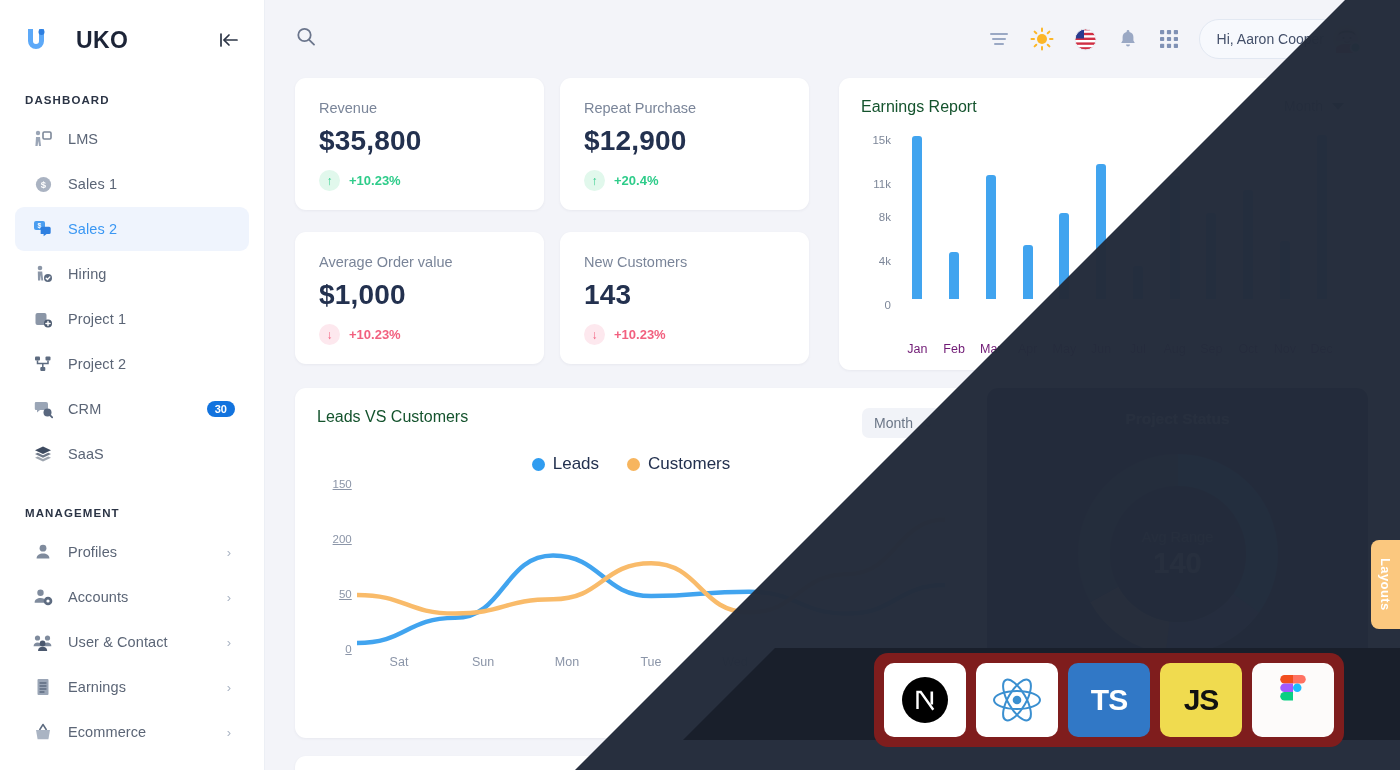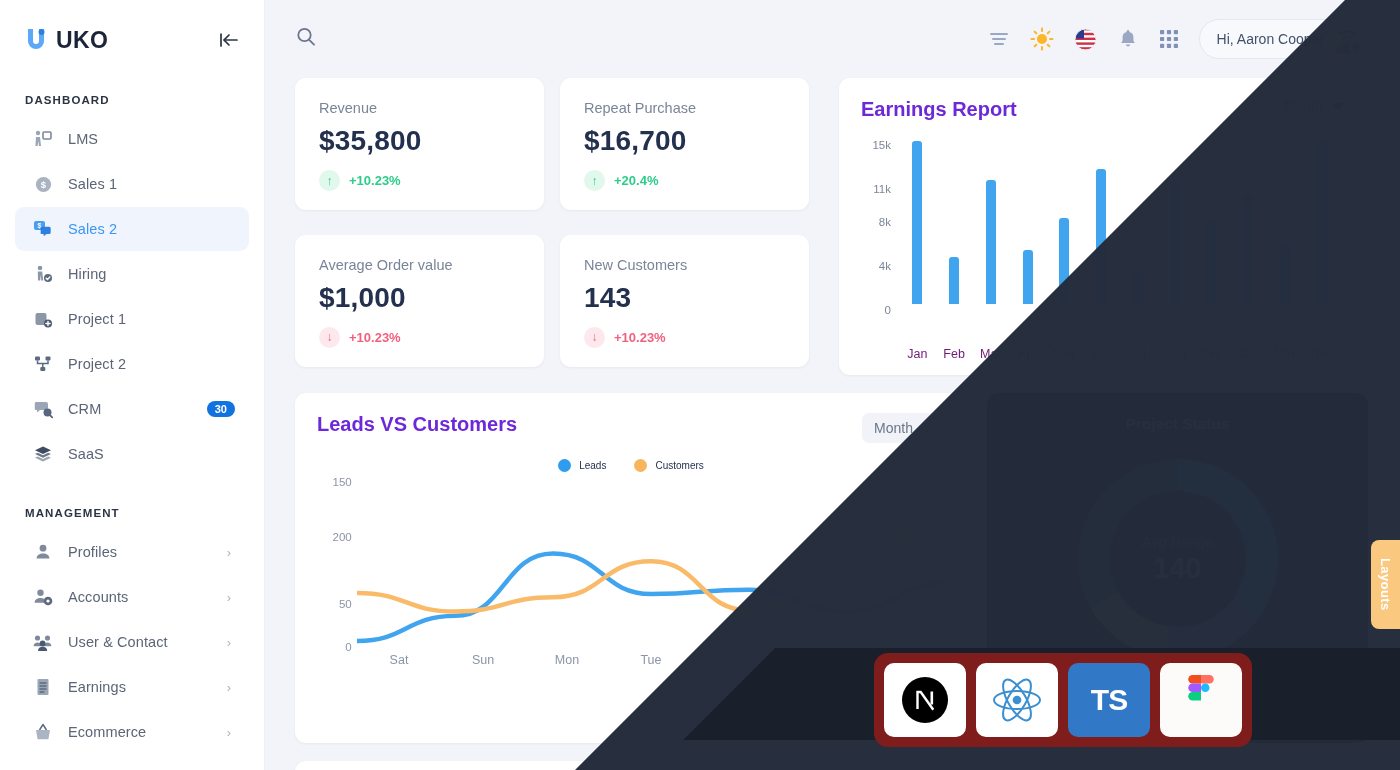--- a/index.html
+++ b/index.html
@@ -16,21 +16,21 @@
     position: absolute; left: 0; top: 0;
     width: 265px; height: 770px;
     background: #ffffff;
     border-right: 1px solid #eceff5;
     overflow: hidden;
   }
   .sb-head {
     height: 80px; display: flex; align-items: center;
     padding: 0 22px 0 24px; justify-content: space-between;
   }
-  .brand { display: flex; align-items: center; gap: 6px; }
+  .brand { display: flex; align-items: center; gap: 26px; }
   .brand-mark { width: 26px; height: 28px; position: relative; }
   .brand-text {
     font-size: 23px; font-weight: 700; color: #1c2437; letter-spacing: .4px;
   }
   .collapse-btn {
     width: 26px; height: 26px; display:flex; align-items:center; justify-content:center;
     color: #2b3445; cursor: pointer;
   }
   .sb-section {
     font-size: 11.5px; font-weight: 700; letter-spacing: 1.1px;
@@ -91,21 +91,21 @@
   }
   .delta-ic.up { background: #e1f8ec; color: #2ecc8a; }
   .delta-ic.down { background: #fde8ee; color: #f2607f; }
   .delta-txt { font-size: 13px; font-weight: 600; text-align: right; }
   .delta-txt.up { color: #2ecc8a; }
   .delta-txt.down { color: #f2607f; }
 
   
   .earn-card { flex: 1; padding: 20px 24px 14px 22px; position: relative; }
   .card-head { display: flex; align-items: flex-start; justify-content: space-between; }
-  .card-title { font-size: 20px; font-weight: 700; color: #6d28d9; }
+  .card-title { font-size: 16px; font-weight: 400; color: #14532d; }
   .sel-plain { display:flex; align-items:center; gap: 9px; cursor:pointer; }
   .sel-plain .txt { font-size: 14px; color: #4b5costume; color:#4b566e;}
   .tri-down { width:0;height:0;border-left:6px solid transparent;border-right:6px solid transparent;border-top:7px solid #2b3445;}
   .bars-wrap { display: flex; margin-top: 18px; height: 200px; }
   .y-axis { width: 34px; position: relative; height: 165px; }
   .y-axis span {
     position: absolute; right: 4px; font-size: 11.5px; color: #7d8799;
     transform: translateY(-50%);
   }
   .bars { flex: 1; display: flex; align-items: flex-end; justify-content: space-between;
@@ -121,24 +121,24 @@
   .sel-box {
     display:flex; align-items:center; gap: 10px;
     background: #f1f3f8; border-radius: 7px;
     padding: 7px 12px; cursor: pointer;
   }
   .sel-box .txt { font-size: 14px; color: #6b7687; }
   .chev-sm { font-size: 12px; color: #6b7687; }
   .legend { display:flex; justify-content:center; gap: 28px; margin-top: 16px; }
   .leg { display:flex; align-items:center; gap: 8px; }
   .leg .dot { width: 13px; height: 13px; border-radius: 50%; }
-  .leg .lt { font-size: 10px; color: #23314f; }
+  .leg .lt { font-size: 17px; color: #23314f; }
   .line-area { display:flex; margin-top: 10px; }
   .ly-axis { width: 40px; position: relative; height: 165px; }
-  .ly-axis span { position:absolute; right:5px; font-size:11.5px; color:#8b95a8; transform:translateY(-50%); }
+  .ly-axis span { position:absolute; right:5px; font-size:11.5px; color:#8b95a8; transform:translateY(-50%);text-decoration:underline; }
   .lx-labels { display:flex; margin-left: 40px; margin-top: 6px; }
   .lx-labels span { flex:1; text-align:center; font-size: 12.5px; color: #8b95a8; }
 
   
   .ps-card {
     flex: 1; background: #242c3b; border-radius: 11px;
     padding: 22px 20px; display:flex; flex-direction:column; align-items:center;
   }
   .ps-title { font-size: 15.5px; font-weight: 700; color: #ffffff; }
   .donut-wrap { position: relative; width: 216px; height: 216px; margin-top: 18px; }
@@ -483,21 +483,21 @@
             <div class="stat-title">Revenue</div>
             <div class="stat-value">$35,800</div>
             <div class="stat-delta">
               <span class="delta-ic up">↑</span>
               <span class="delta-txt up">+10.23%</span>
             </div>
           </div>
 
           <div class="card stat">
             <div class="stat-title">Repeat Purchase</div>
-            <div class="stat-value">$16,700</div>
+            <div class="stat-value">$12,900</div>
             <div class="stat-delta">
               <span class="delta-ic up">↑</span>
               <span class="delta-txt up">+20.4%</span>
             </div>
           </div>
 
           <div class="card stat">
             <div class="stat-title">Average Order value</div>
             <div class="stat-value">$1,000</div>
             <div class="stat-delta">
@@ -606,21 +606,21 @@
             </span>
             <span class="leg">
               <span class="dot" style="background:#f7b55e"></span>
               <span class="lt">Customers</span>
             </span>
           </div>
 
           <div class="line-area">
             <div class="ly-axis" id="lvc-y">
                 <span style="top: 165px;">0</span>
-                <span style="top: 122px;">50</span>
+                <span style="top: 110px;">50</span>
                 <span style="top: 55px;">200</span>
                 <span style="top: 0px;">150</span>
               </div>
             <svg id="lvc-svg" width="592" height="165" viewBox="0 0 592 165">
                 <path d="M0,159.5 C49.333333333333336,159.5 49.333333333333336,134.2 98.66666666666667,134.2 C148,134.2 148,71.5 197.33333333333334,71.5 C246.66666666666669,71.5 246.66666666666669,112.19999999999999 296,112.19999999999999 C345.33333333333337,112.19999999999999 345.33333333333337,107.8 394.6666666666667,107.8 C444,107.8 444,129.8 493.33333333333337,129.8 C542.6666666666667,129.8 542.6666666666667,101.2 592,101.2" stroke="#41a4ef" stroke-width="4.5" fill="none" stroke-linecap="round"></path>
                 <path d="M0,111.1 C49.333333333333336,111.1 49.333333333333336,129.8 98.66666666666667,129.8 C148,129.8 148,115.5 197.33333333333334,115.5 C246.66666666666669,115.5 246.66666666666669,79.2 296,79.2 C345.33333333333337,79.2 345.33333333333337,128.7 394.6666666666667,128.7 C444,128.7 444,90.2 493.33333333333337,90.2 C542.6666666666667,90.2 542.6666666666667,35.20000000000002 592,35.20000000000002" stroke="#f9bb6a" stroke-width="4.5" fill="none" stroke-linecap="round"></path>
               </svg>
           </div>
           <div class="lx-labels" id="lvc-x">
               <span>Sat</span>
@@ -671,20 +671,23 @@
           <ellipse cx="28" cy="26" rx="23" ry="9"></ellipse>
           <ellipse cx="28" cy="26" rx="23" ry="9" transform="rotate(60 28 26)"></ellipse>
           <ellipse cx="28" cy="26" rx="23" ry="9" transform="rotate(120 28 26)"></ellipse>
         </g>
         <circle cx="28" cy="26" r="4.3" fill="#3a8fd0"></circle>
       </svg>
     </div>
     <div class="logo-tile ts">
       <span class="ts-txt">TS</span>
     </div>
+    <div class="logo-tile js">
+      <span class="js-txt">JS</span>
+    </div>
     <div class="logo-tile figma">
       <svg width="34" height="50" viewBox="0 0 34 50">
         <path d="M8.5 0h8.5v8.5H8.5a4.25 4.25 0 0 1 0-8.5z" fill="#f24e1e"></path>
         <path d="M17 0h8.5a4.25 4.25 0 0 1 0 8.5H17z" fill="#ff7262"></path>
         <path d="M8.5 8.5h8.5V17H8.5a4.25 4.25 0 0 1 0-8.5z" fill="#a259ff"></path>
         <circle cx="21.25" cy="12.75" r="4.25" fill="#1abcfe"></circle>
         <path d="M8.5 17h8.5v8.5H8.5a4.25 4.25 0 0 1 0-8.5z" fill="#0acf83"></path>
       </svg>
     </div>
   </div>

